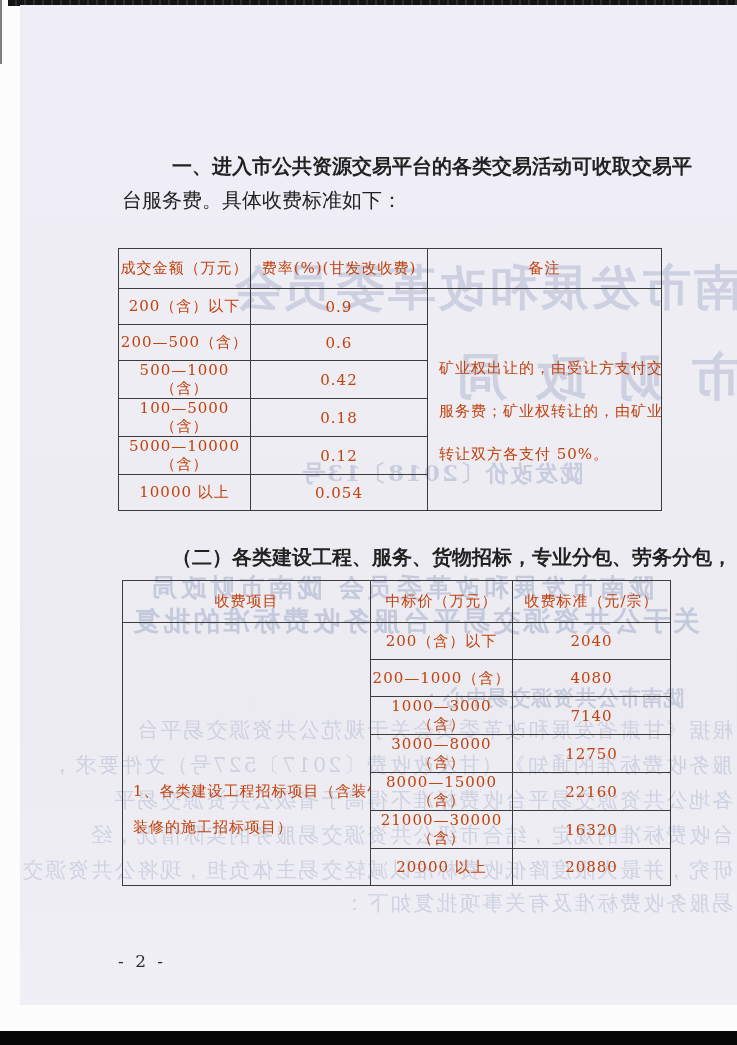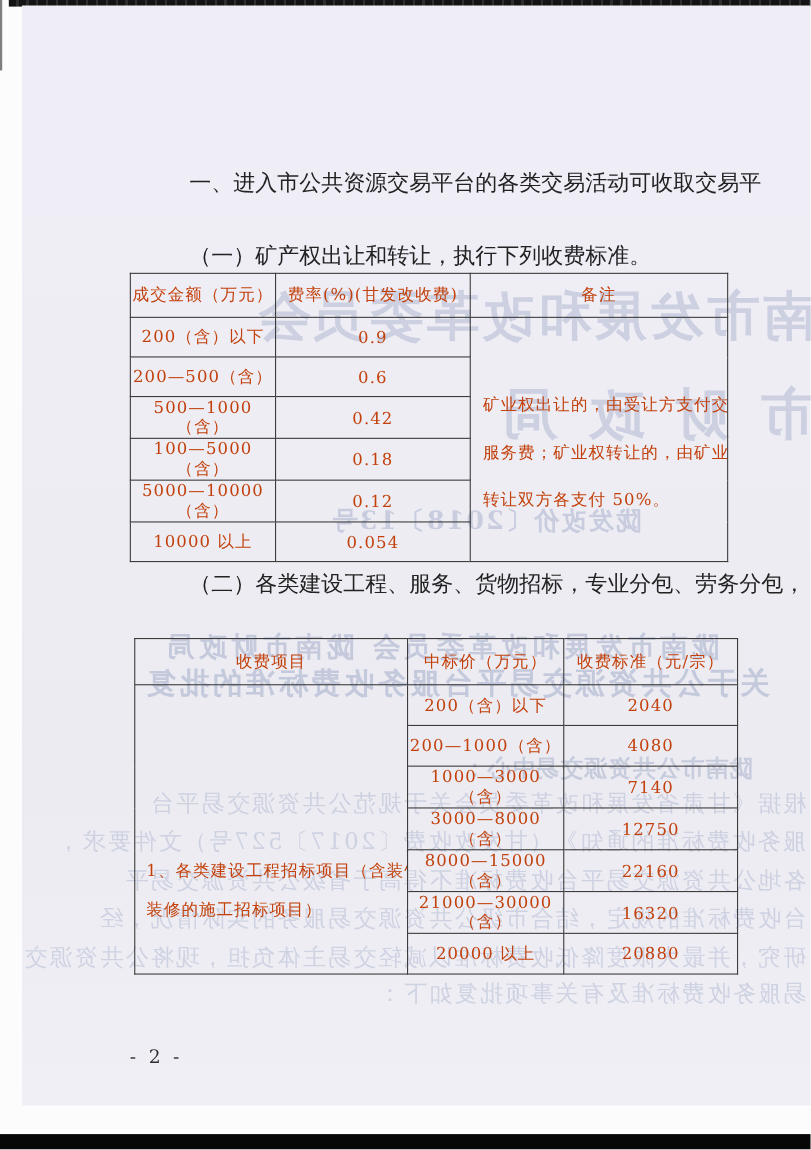--- a/index.html
+++ b/index.html
@@ -38,24 +38,24 @@
   .bt-mid1   { left:148px; top:571px; font-size:25px; letter-spacing:4px; opacity:.55; }
   .bt-mid2   { left:130px; top:603px; font-size:27px; letter-spacing:3px; opacity:.55; }
   .bt-salut  { left:420px; top:684px; font-size:21px; letter-spacing:1px; opacity:.5; }
   .bt-body   { right:4px; font-size:21px; letter-spacing:2px; font-weight:normal; opacity:.42; }
   .bt-b0 { top:716px; } .bt-b1 { top:751px; } .bt-b2 { top:786px; }
   .bt-b3 { top:821px; } .bt-b4 { top:856px; } .bt-b5 { top:889px; }
   
   .content { position:absolute; inset:0; z-index:2; color:#222222; }
   .para { position:absolute; left:122px; width:575px; font-size:20px; line-height:34px; }
   .para .line { white-space:nowrap; }
-  .indent { padding-left:50px; }
+  .indent { padding-left:50px;font-weight:bold; }
   .p1 { top:149px; }
   .p2 { top:215px; line-height:34px; white-space:nowrap; }
-  .p3 { top:512px; line-height:36px; }
+  .p3 { top:539px; line-height:36px; }
   table.t { position:absolute; border-collapse:collapse; table-layout:fixed; color:#c2410c; }
   table.t th, table.t td {
     border:1px solid #3c3c3c; font-weight:normal; text-align:center;
     font-size:15px; letter-spacing:1px; padding:0; overflow:hidden;
   }
   .t1 { left:118px; top:248px; width:543px; }
   .t1 tr.hdr { height:40px; }
   .t1 tr.row { height:36px; }
   .t1 td.remark { text-align:left; vertical-align:middle; padding:24px 10px 0 11px; }
   .t1 td.remark div { line-height:43px; white-space:nowrap; }
@@ -87,23 +87,23 @@
   <div class="bleed bt-body bt-b1">服务收费标准的通知》（甘发改收费〔2017〕527号）文件要求，</div>
   <div class="bleed bt-body bt-b2">各地公共资源交易平台收费标准不得高于省级公共资源交易平</div>
   <div class="bleed bt-body bt-b3">台收费标准的规定，结合市级公共资源交易服务的实际情况，经</div>
   <div class="bleed bt-body bt-b4">研究，并最大限度降低收费标准以减轻交易主体负担，现将公共资源交</div>
   <div class="bleed bt-body bt-b5">易服务收费标准及有关事项批复如下：</div>
 
   <div class="content">
 
     <div class="para p1">
       <div class="line indent">一、进入市公共资源交易平台的各类交易活动可收取交易平</div>
+      <div class="line">台服务费。具体收费标准如下：</div>
     </div>
 
-    <div class="para p2 indent">（一）矿产权出让和转让，执行下列收费标准。</div>
 
     <table class="t t1">
       <colgroup>
           <col style="width:132px">
           <col style="width:177px">
           <col style="width:234px">
         </colgroup>
       <tbody>
           <tr class="hdr">
         <th>成交金额（万元）</th>

